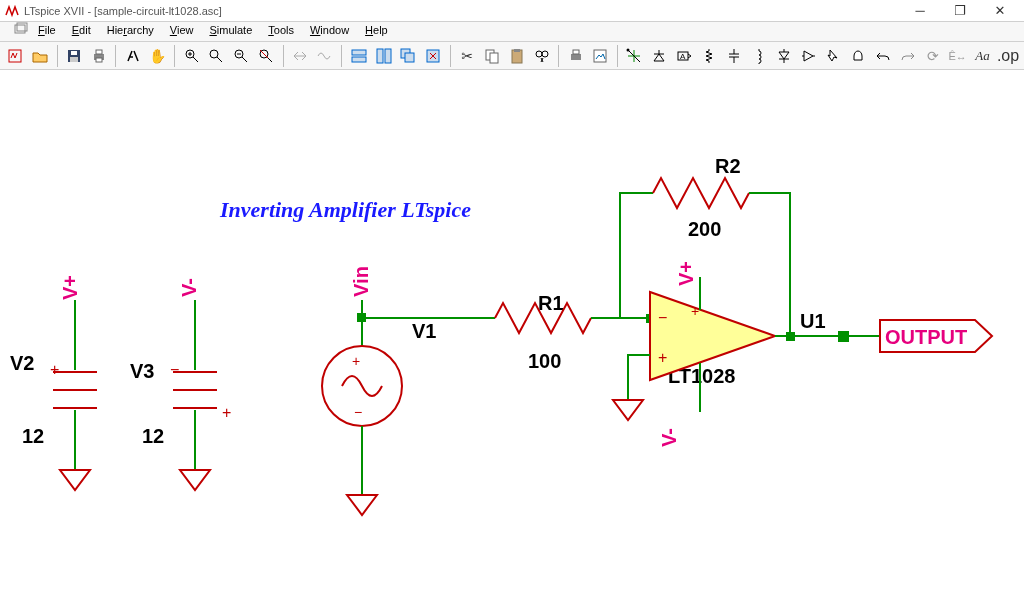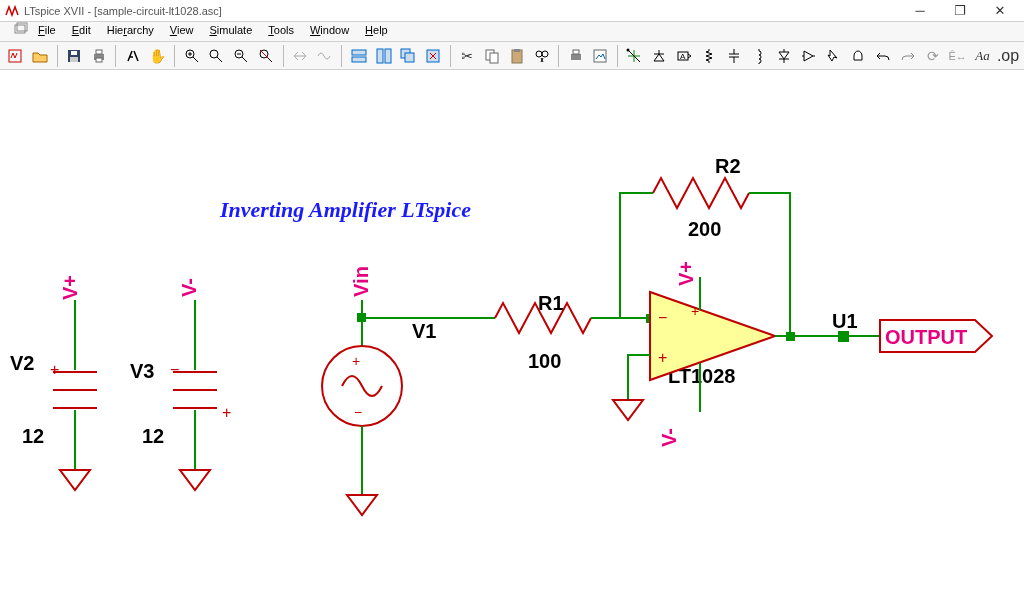--- a/index.html
+++ b/index.html
@@ -283,21 +283,21 @@
   <div class="comp-label" style="left:412px;top:250px">V1</div>
 
   <div class="comp-label" style="left:538px;top:222px">R1</div>
   <div class="comp-label" style="left:528px;top:280px">100</div>
 
   <div class="comp-label" style="left:715px;top:85px">R2</div>
   <div class="comp-label" style="left:688px;top:148px">200</div>
 
   <div class="net-label" style="left:674px;top:192px;transform:rotate(-90deg)">V+</div>
   <div class="net-label" style="left:660px;top:356px;transform:rotate(-90deg)">V-</div>
-  <div class="comp-label" style="left:832px;top:240px">U1</div>
+  <div class="comp-label" style="left:800px;top:240px">U1</div>
   <div class="comp-label" style="left:668px;top:295px">LT1028</div>
 
   <svg class="wires" width="1024" height="540">
 
     <g>
       <path class="wire" d="M75 230 V300"></path>
       <path class="sym" d="M53 302 H97 M53 320 H97 M53 338 H97"></path>
       <path class="wire" d="M75 340 V400"></path>
       <text x="50" y="305" fill="#c00000" font-size="16">+</text>
       <polygon class="sym" points="60,400 90,400 75,420"></polygon>

